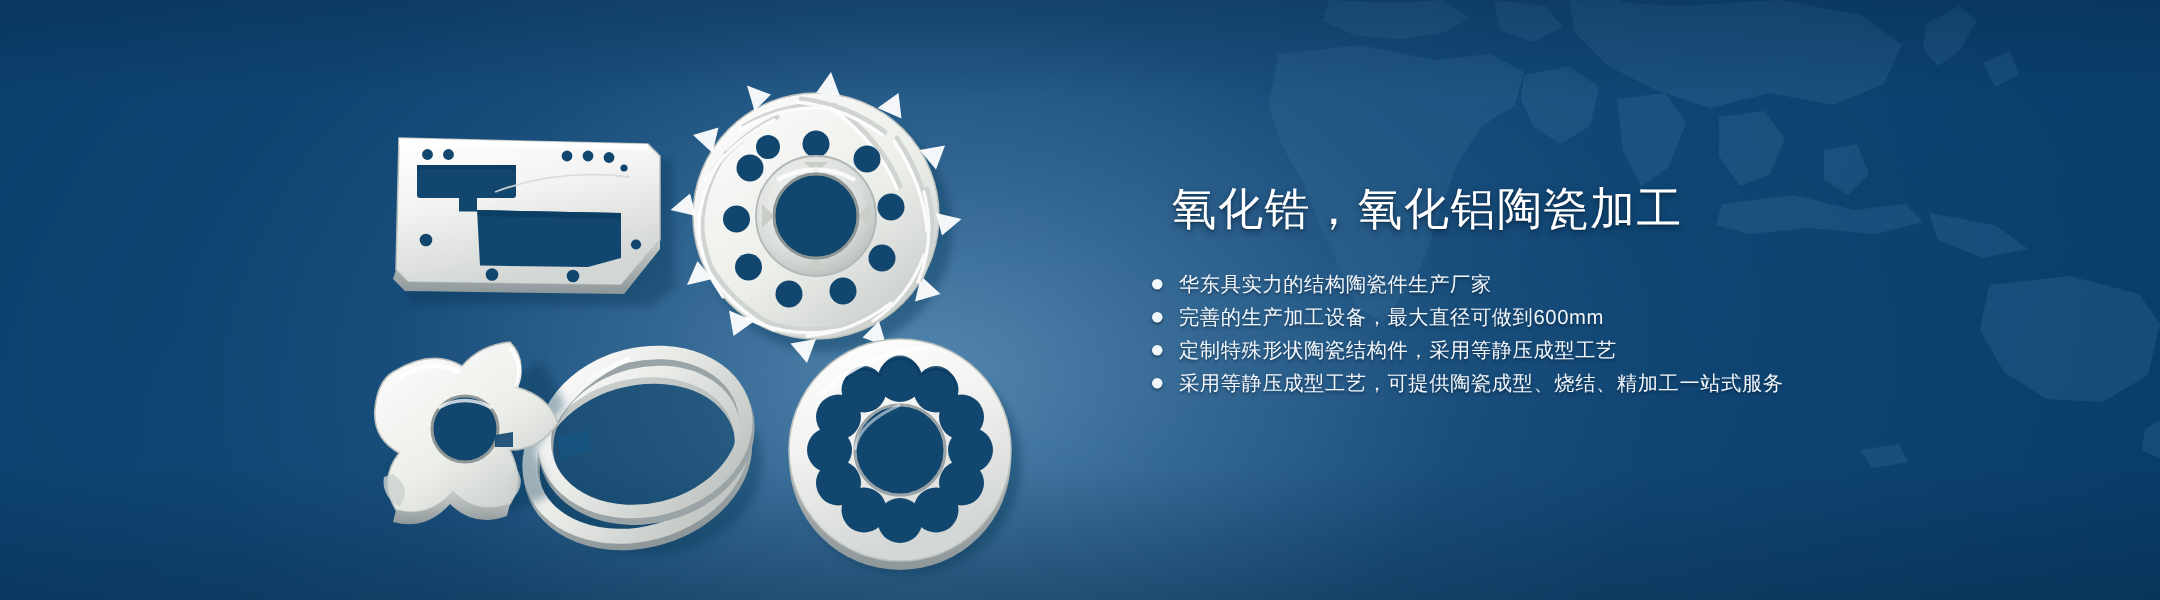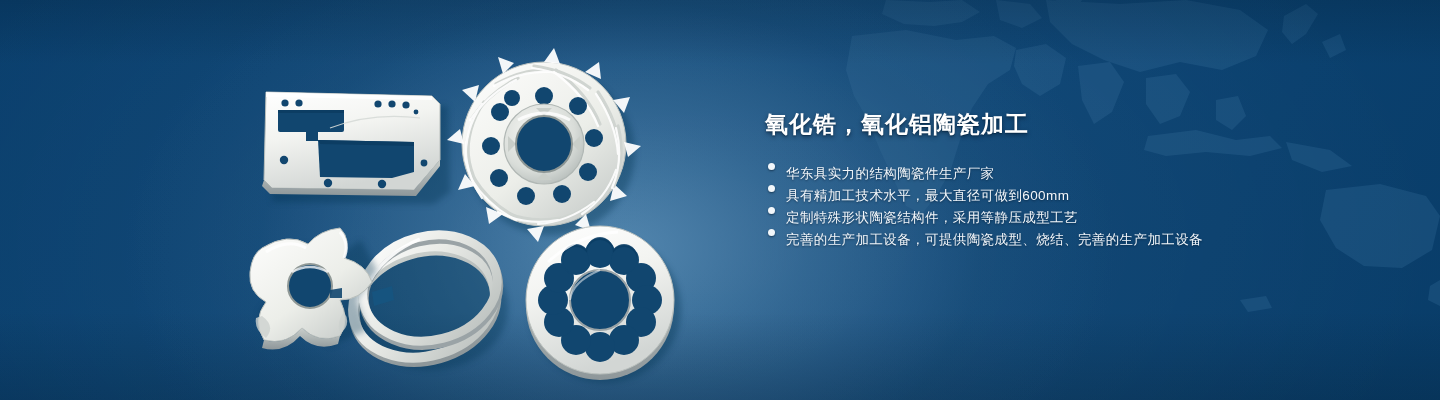--- a/index.html
+++ b/index.html
@@ -51,37 +51,37 @@
   .bg-map path { fill: #2a628f; }
 
   
   .copy {
     position: absolute;
     left: 765px;
     top: 104px;
     width: 600px;
   }
   .headline {
-    margin: 0;
-    font-size: 23px;
+    margin: 16px;
+    font-size: 30px;
     line-height: 40px;
-    font-weight: bold;
+    font-weight: normal;
     letter-spacing: 1px;
     color: #ffffff;
     text-shadow: 0 2px 4px rgba(2,24,44,0.60), 0 1px 1px rgba(2,24,44,0.45);
     white-space: nowrap;
   }
   .bullets {
     margin: 19px 0 0 3px;
     padding: 0;
     list-style: none;
   }
   .bullets li {
     display: flex;
-    align-items: flex-start;
+    align-items: center;
     height: 21px;
     margin-bottom: 1px;
     white-space: nowrap;
   }
   .dot {
     flex: 0 0 auto;
     width: 7px;
     height: 7px;
     margin-right: 11px;
     border-radius: 50%;
@@ -394,26 +394,26 @@
   <div class="copy">
     <h1 class="headline">氧化锆，氧化铝陶瓷加工</h1>
 
     <ul class="bullets">
       <li>
         <span class="dot"></span>
         <span class="bullet-text">华东具实力的结构陶瓷件生产厂家</span>
       </li>
       <li>
         <span class="dot"></span>
-        <span class="bullet-text">具有精加工技术水平，最大直径可做到600mm</span>
+        <span class="bullet-text">完善的生产加工设备，最大直径可做到600mm</span>
       </li>
       <li>
         <span class="dot"></span>
         <span class="bullet-text">定制特殊形状陶瓷结构件，采用等静压成型工艺</span>
       </li>
       <li>
         <span class="dot"></span>
-        <span class="bullet-text">完善的生产加工设备，可提供陶瓷成型、烧结、完善的生产加工设备</span>
+        <span class="bullet-text">采用等静压成型工艺，可提供陶瓷成型、烧结、精加工一站式服务</span>
       </li>
     </ul>
   </div>
 
 </div>
 
 </body></html>

